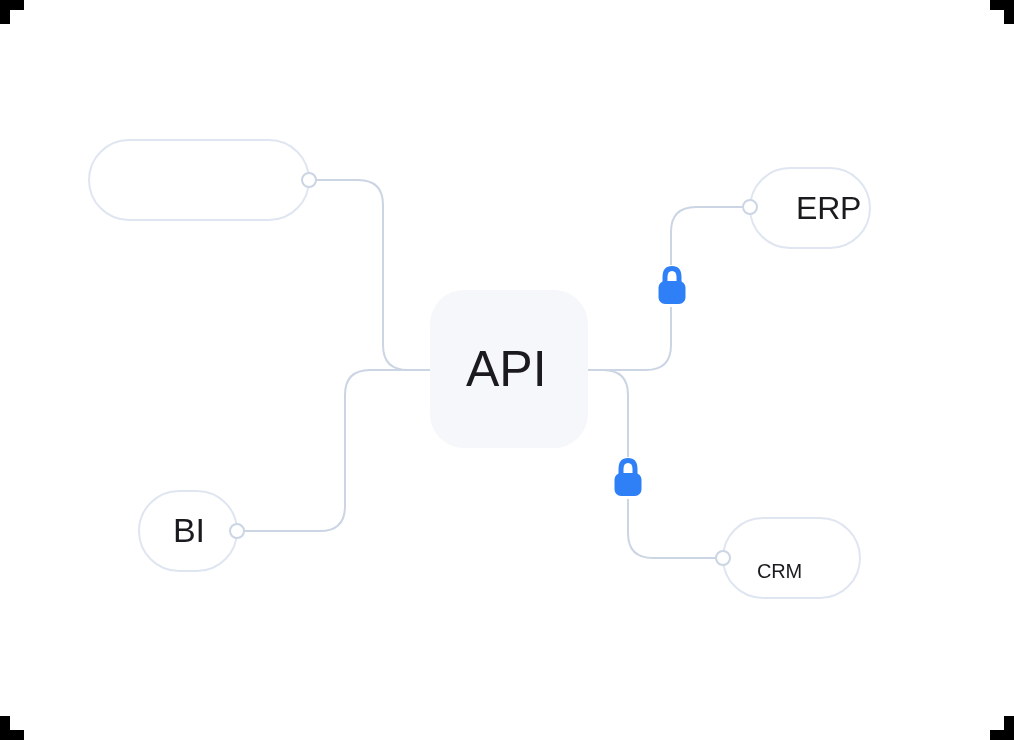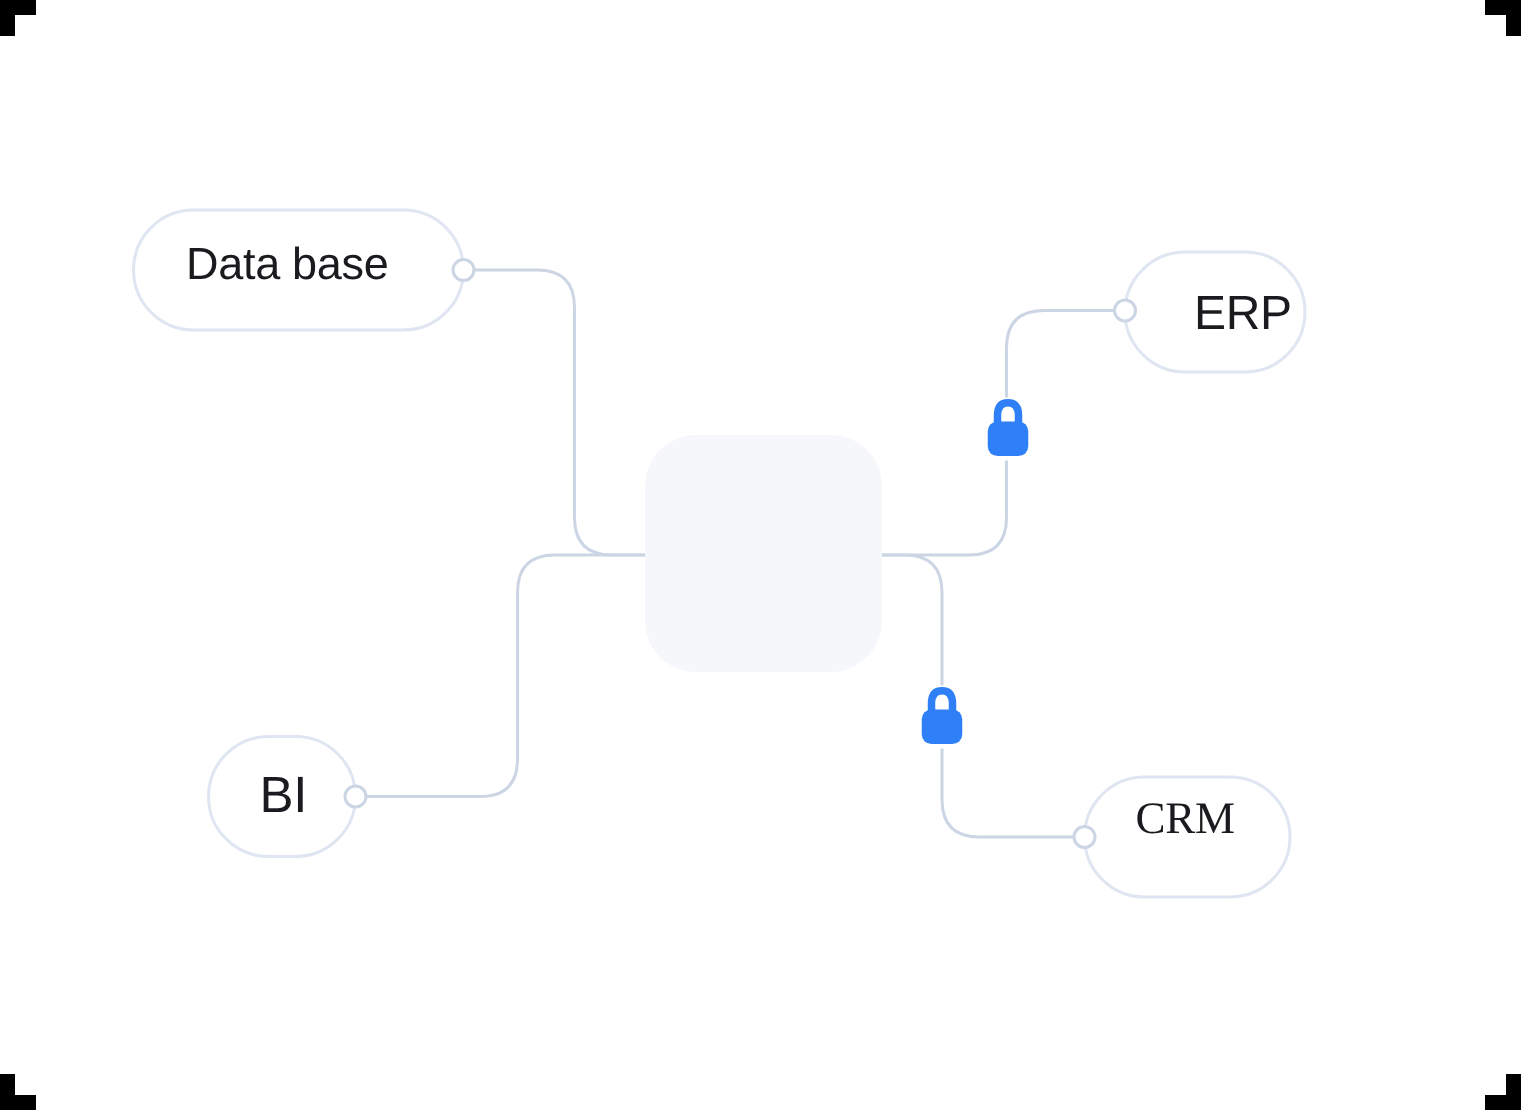--- a/index.html
+++ b/index.html
@@ -64,21 +64,21 @@
     position: absolute;
     color: #1b1b1f;
     font-weight: 400;
     letter-spacing: -0.2px;
     white-space: nowrap;
     user-select: none;
   }
   .label-database { left: 124px; top: 160px;  font-size: 30px; }
   .label-erp      { left: 781px; top: 190px;  font-size: 32px; margin-left: 15px; }
   .label-bi       { left: 173px; top: 511px;  font-size: 34px; }
-  .label-crm      { left: 757px; top: 529px;  font-size: 30px; font-family: Liberation Serif, serif; }
+  .label-crm      { left: 757px; top: 560px;  font-size: 20px; }
   .label-api      { left: 466px; top: 340px;  font-size: 50px; letter-spacing: 0px; }
 </style>
 </head>
 <body>
 
 <div id="canvas">
 
   <div class="corner-mark corner-tl">
     <span class="arm-h"></span>
     <span class="arm-v"></span>
@@ -140,22 +140,22 @@
     </g>
 
     <g transform="translate(612,457)">
       <rect x="0" y="0" width="32" height="42" fill="#ffffff"></rect>
       <path d="M 9 19 L 9 12 Q 9 3.5 16 3.5 Q 23 3.5 23 12 L 23 19" fill="none" stroke="#2f80f7" stroke-width="5" stroke-linecap="round"></path>
       <rect x="2.5" y="16" width="27" height="23" rx="6.5" ry="6.5" fill="#2f80f7"></rect>
     </g>
 
   </svg>
 
-  <div class="node-label label-database">Data base</div>
 
   <div class="node-label label-erp">ERP</div>
 
   <div class="node-label label-bi">BI</div>
 
   <div class="node-label label-crm">CRM</div>
 
+  <div class="node-label label-api">API</div>
 
 </div>
 
 </body></html>

